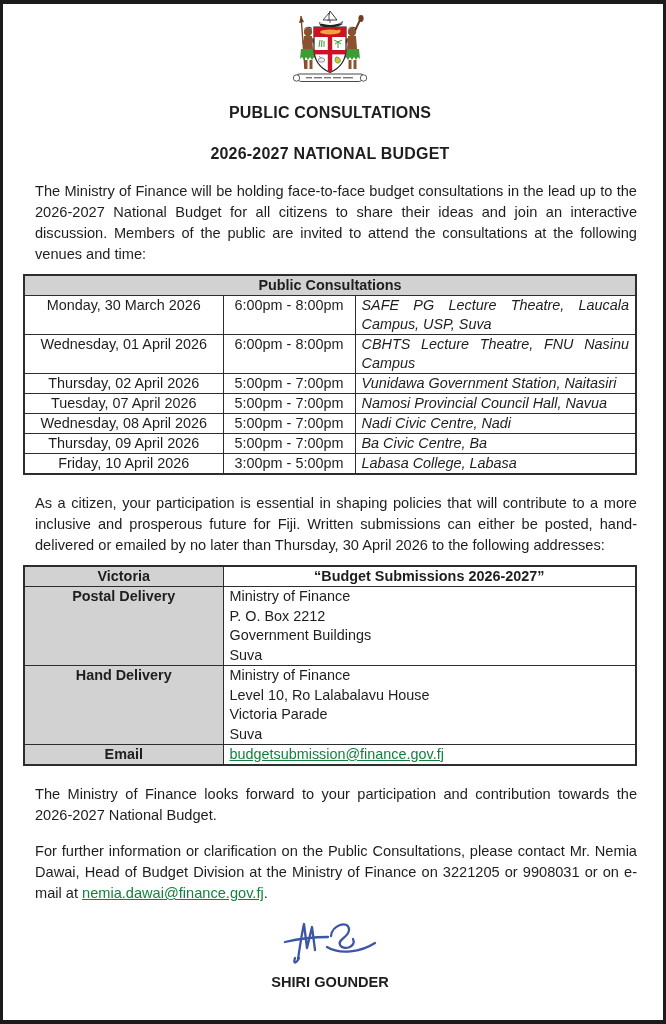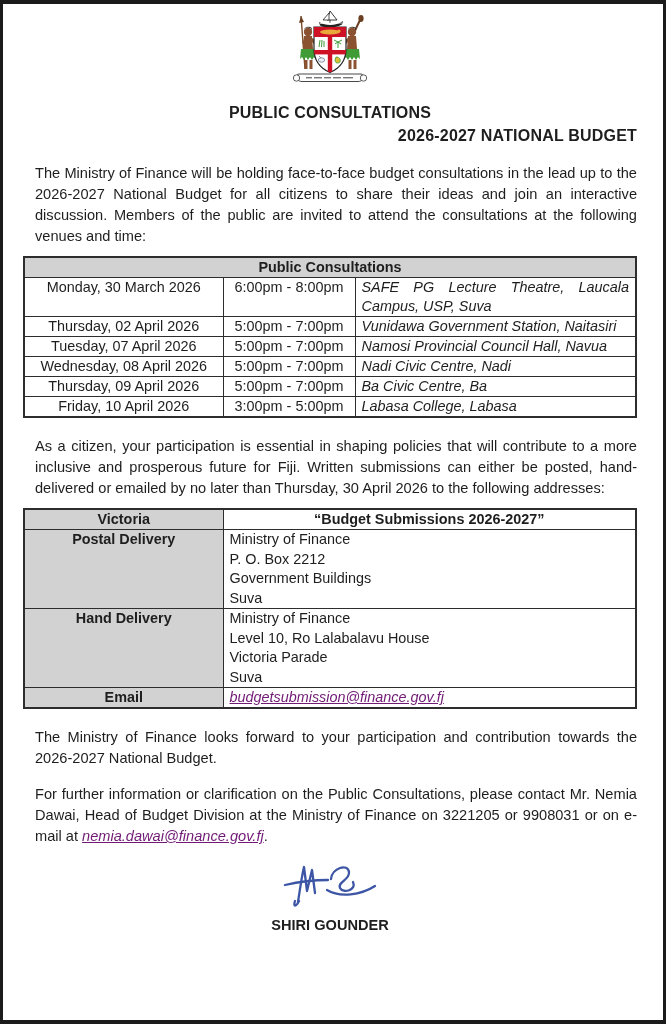--- a/index.html
+++ b/index.html
@@ -15,21 +15,21 @@
   }
   .content { padding: 3px 26px 0 20px; }
 
   .coa-wrap { text-align: center; margin-top: 4px; height: 80px; }
 
   h1.doc-title, h2.doc-subtitle {
     font-size: 16px; font-weight: bold; text-align: center;
     margin: 0; letter-spacing: 0.2px;
   }
   h1.doc-title { margin-top: 13px; }
-  h2.doc-subtitle { margin-top: 5px; text-align: right; }
+  h2.doc-subtitle { margin-top: 23px; }
 
   p.para {
     font-size: 14.6px; line-height: 21px;
     text-align: justify; margin: 18px 0 0 12px;
   }
 
   table.doc-table {
     width: 100%; border-collapse: collapse;
     margin-top: 9px; font-size: 14.4px;
     border: 2px solid #2d2d2d;
@@ -42,21 +42,21 @@
   table.doc-table th {
     background: #d2d2d2; font-weight: bold; text-align: center;
   }
   td.c-center { text-align: center; margin-top: 44px; }
   td.c-venue { text-align: justify; font-style: italic; }
   table.t2 td.c-val { text-align: left; }
   td.c-subject { text-align: center; font-weight: bold; }
   .addr-line { line-height: 19.5px; }
 
   a.email-link, span.inline-link {
-    color: #701a75; text-decoration: underline; cursor: pointer; font-style: italic;
+    color: #15803d; text-decoration: underline; cursor: pointer;
   }
 
   .sig-wrap { text-align: center; margin-top: 10px; height: 56px; }
 
   .signatory {
     text-align: center; font-weight: bold;
     font-size: 14.6px; line-height: 20px; margin-top: 2px;
   }
 </style>
 </head>
@@ -149,20 +149,25 @@
     <tbody>
         <tr>
       <th colspan="3">Public Consultations</th>
     </tr>
     <tr>
       <td class="c-center">Monday, 30 March 2026</td>
       <td class="c-center">6:00pm - 8:00pm</td>
       <td class="c-venue">SAFE PG Lecture Theatre, Laucala Campus, USP, Suva</td>
     </tr>
     <tr>
+      <td class="c-center">Wednesday, 01 April 2026</td>
+      <td class="c-center">6:00pm - 8:00pm</td>
+      <td class="c-venue">CBHTS Lecture Theatre, FNU Nasinu Campus</td>
+    </tr>
+    <tr>
       <td class="c-center">Thursday, 02 April 2026</td>
       <td class="c-center">5:00pm - 7:00pm</td>
       <td class="c-venue">Vunidawa Government Station, Naitasiri</td>
     </tr>
     <tr>
       <td class="c-center">Tuesday, 07 April 2026</td>
       <td class="c-center">5:00pm - 7:00pm</td>
       <td class="c-venue">Namosi Provincial Council Hall, Navua</td>
     </tr>
     <tr>

